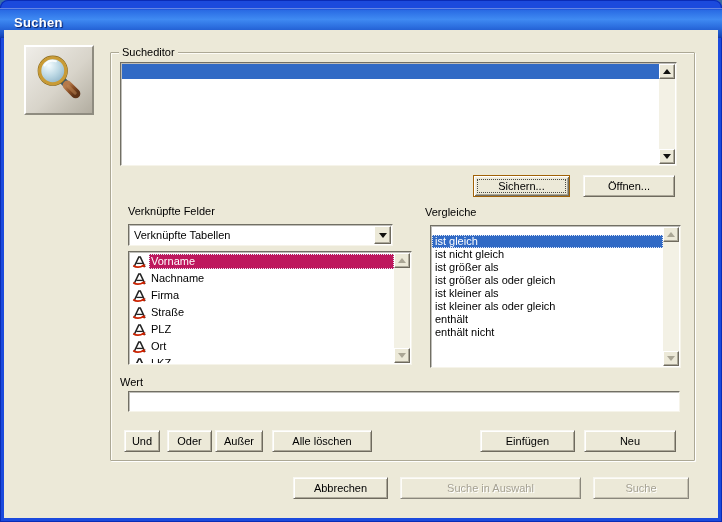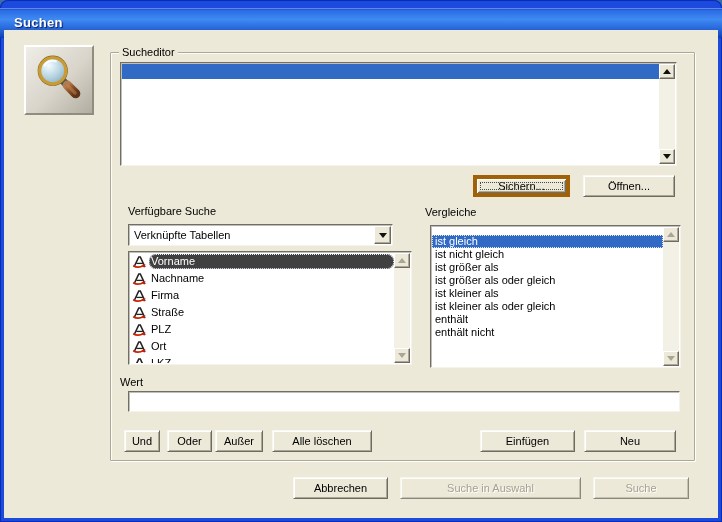--- a/index.html
+++ b/index.html
@@ -64,21 +64,21 @@
   .sb-dis .tri-down{border-top-color:#aaa695}
   
   .btn{
     position:absolute;height:22px;background:#ece9d8;
     border:1px solid;border-color:#f8f7f1 #6e6a5e #6e6a5e #f8f7f1;
     box-shadow:inset 1px 1px 0 #ffffff, inset -1px -1px 0 #aca899;
     display:flex;align-items:center;justify-content:center;
     font-size:11px;color:#000;cursor:default;
   }
   .btn.focused{
-    border:4px solid #a16207;
+    border:1px solid #a16207;
     box-shadow:inset 1px 1px 0 #fff, inset -1px -1px 0 #716f64, inset 2px 2px 0 #f1efe4, inset -2px -2px 0 #aca899;
   }
   .btn.focused::after{
     content:"";position:absolute;left:3px;right:3px;top:3px;bottom:3px;
     border:1px dotted #4a4a44;
   }
   .btn.disabled{
     color:#a5a192;text-shadow:1px 1px 0 #fff;
     border-color:#f6f5ef #8a877c #8a877c #f6f5ef;
     box-shadow:inset 1px 1px 0 #fdfcf8, inset -1px -1px 0 #c6c2b2;
@@ -91,21 +91,21 @@
   .combo-btn{
     position:absolute;right:1px;top:1px;width:17px;height:18px;background:#ece9d8;
     border:1px solid;border-color:#fff #6e6a5e #6e6a5e #fff;
     box-shadow:inset -1px -1px 0 #aca899;
     display:flex;align-items:center;justify-content:center;
   }
   
   .frow{height:17px;display:flex;align-items:center;padding-left:2px;font-size:11px;}
   .ficon{width:15px;height:14px;flex:0 0 15px;margin-right:2px;}
   .flbl{flex:1;padding:1px 2px;line-height:13px;}
-  .flbl.sel{background:#404040;color:#fff;outline:1px dotted #e4e9f5;outline-offset:-1px;border-radius:7px;}
+  .flbl.sel{background:#be185d;color:#fff;outline:1px dotted #e4e9f5;outline-offset:-1px;}
   .crow{height:13px;line-height:13px;padding-left:3px;font-size:11px;}
   .crow.sel{background:#316ac5;color:#fff;outline:1px dotted #e4e9f5;outline-offset:-1px;}
   .sel-bar{position:absolute;left:1px;top:1px;right:17px;height:15px;background:#316ac5;}
   .rows{position:absolute;left:1px;top:1px;right:17px;bottom:1px;overflow:hidden;}
   
   .text-input{
     position:absolute;height:21px;padding:2px 4px;font-size:11px;
     font-family:"Liberation Sans",sans-serif;
     background:#fff;border:1px solid;border-color:#716f64 #f6f4ea #f6f4ea #716f64;
     box-shadow:inset 1px 1px 0 rgba(113,111,100,.45);outline:none;
@@ -162,21 +162,21 @@
       </div>
     </div>
 
     <div class="btn focused" style="left:469px;top:145px;width:97px;">
       <span>Sichern...</span>
     </div>
     <div class="btn" style="left:579px;top:145px;width:92px;">
       <span>Öffnen...</span>
     </div>
 
-    <span class="lbl" style="left:124px;top:175px;">Verfügbare Suche</span>
+    <span class="lbl" style="left:124px;top:175px;">Verknüpfte Felder</span>
 
     <div class="sunken combo" style="left:124px;top:194px;width:265px;">
       <span class="combo-text">Verknüpfte Tabellen</span>
       <div class="combo-btn">
           <span class="tri-down"></span>
         </div>
     </div>
 
     <div class="sunken list" style="left:124px;top:221px;width:284px;height:114px;">
       <div class="rows">

